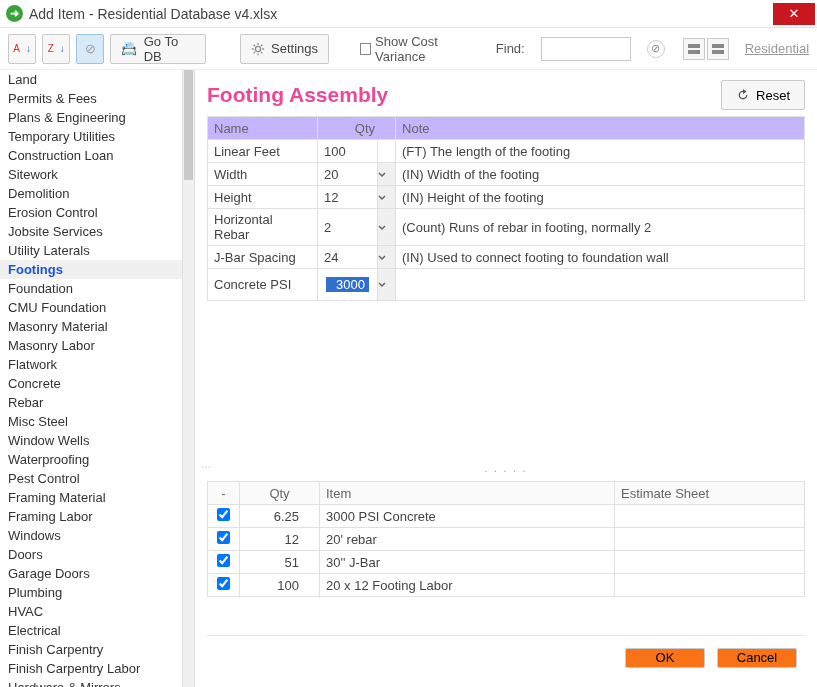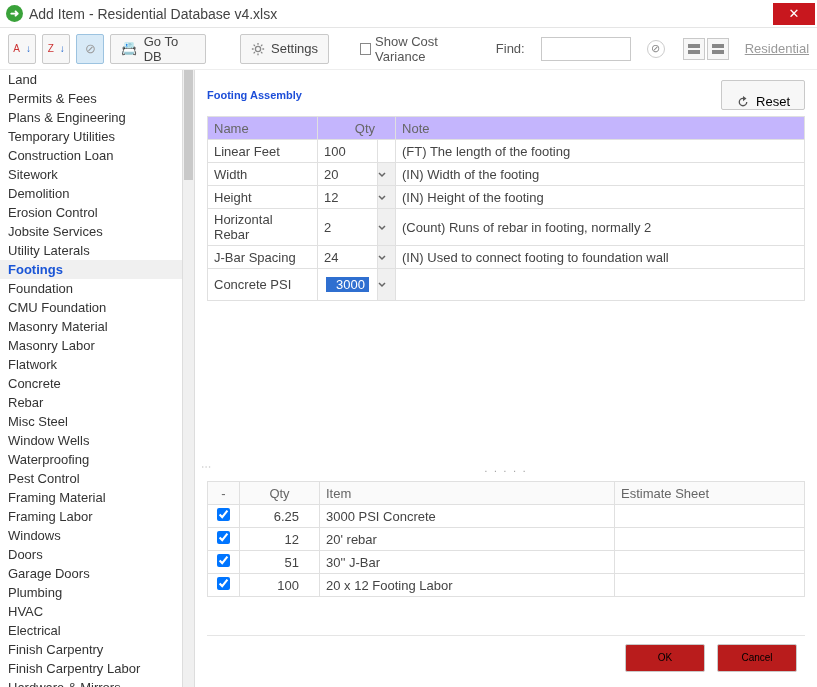--- a/index.html
+++ b/index.html
@@ -25,22 +25,22 @@
 .body { display:flex; height:calc(687px - 28px - 42px); }
 .sidebar { width:195px; border-right:1px solid #ddd; position:relative; }
 .sidebar .list { position:absolute; inset:0 12px 0 0; overflow:hidden; }
 .sidebar .sitem { padding:1px 8px; font-size:13px; color:#333; cursor:pointer; white-space:nowrap; line-height:17px; }
 .sidebar .sitem.selected { color:#1a55d6; font-weight:bold; background:#f0f0f0; }
 .sidebar .scroll { position:absolute; right:0; top:0; bottom:0; width:12px; background:#f0f0f0; border-left:1px solid #ddd; }
 .sidebar .scroll .thumb { position:absolute; left:1px; right:1px; top:0; height:110px; background:#c9c9c9; }
 
 .main { flex:1; padding:10px 12px 8px 12px; display:flex; flex-direction:column; position:relative; }
 .mainhdr { display:flex; align-items:center; margin-bottom:6px; }
-.mainhdr h2 { font-size:11px; font-weight:bold; color:#1d4ed8; flex:1; }
-.resetbtn { height:30px; border:1px solid #c9c9c9; background:#f7f7f7; padding:0 14px; display:flex; align-items:flex-end; gap:6px; font-size:13px; border-radius:2px; cursor:pointer; }
+.mainhdr h2 { font-size:21px; font-weight:bold; color:#ec4899; flex:1; }
+.resetbtn { height:30px; border:1px solid #c9c9c9; background:#f7f7f7; padding:0 14px; display:flex; align-items:center; gap:6px; font-size:13px; border-radius:2px; cursor:pointer; }
 
 table.grid { width:100%; border-collapse:collapse; font-size:13px; table-layout:fixed; }
 table.grid th, table.grid td { border:1px solid #e0e0e0; padding:3px 6px; text-align:left; color:#444; height:23px; }
 table.grid th { background:#c4b5fd; color:#666; font-weight:normal; }
 .col-name { width:110px; }
 .col-qty { width:60px; text-align:right; }
 .col-dd { width:18px; padding:0 !important; }
 .ddcell { background:#f0f0f0; text-align:center; cursor:pointer; }
 .ddcell svg { width:8px; height:8px; }
 td.qtycell { text-align:right; }
@@ -54,21 +54,21 @@
 table.grid2 { width:100%; border-collapse:collapse; font-size:13px; table-layout:fixed; }
 table.grid2 th, table.grid2 td { border:1px solid #e0e0e0; padding:3px 6px; color:#444; height:23px; }
 table.grid2 th { background:#fafafa; color:#666; font-weight:normal; text-align:left; }
 .c-chk { width:32px; text-align:center; }
 .c-qty { width:80px; text-align:right; }
 .c-item { }
 .c-est { width:190px; }
 input[type=checkbox] { margin:0; }
 
 .footer { height:44px; display:flex; align-items:center; justify-content:flex-end; gap:12px; padding-right:8px; border-top:1px solid #e5e5e5; }
-.footer .fbtn { width:80px; height:28px; border:1px solid #c9c9c9; background:#b91c1c; font-size:10px; border-radius:2px; cursor:pointer; }
+.footer .fbtn { width:80px; height:20px; border:1px solid #c9c9c9; background:#f97316; font-size:13px; border-radius:2px; cursor:pointer; }
 
 .gear { width:14px; height:14px; display:inline-block; }
 .chk-sq { width:12px; height:12px; border:1px solid #888; display:inline-block; vertical-align:middle; margin-right:4px; background:#fff; }
 .sorticon { font-size:10px; line-height:10px; }
 </style>
 </head>
 <body>
 
 <div class="titlebar">
   <div class="app-icon">➜</div>

